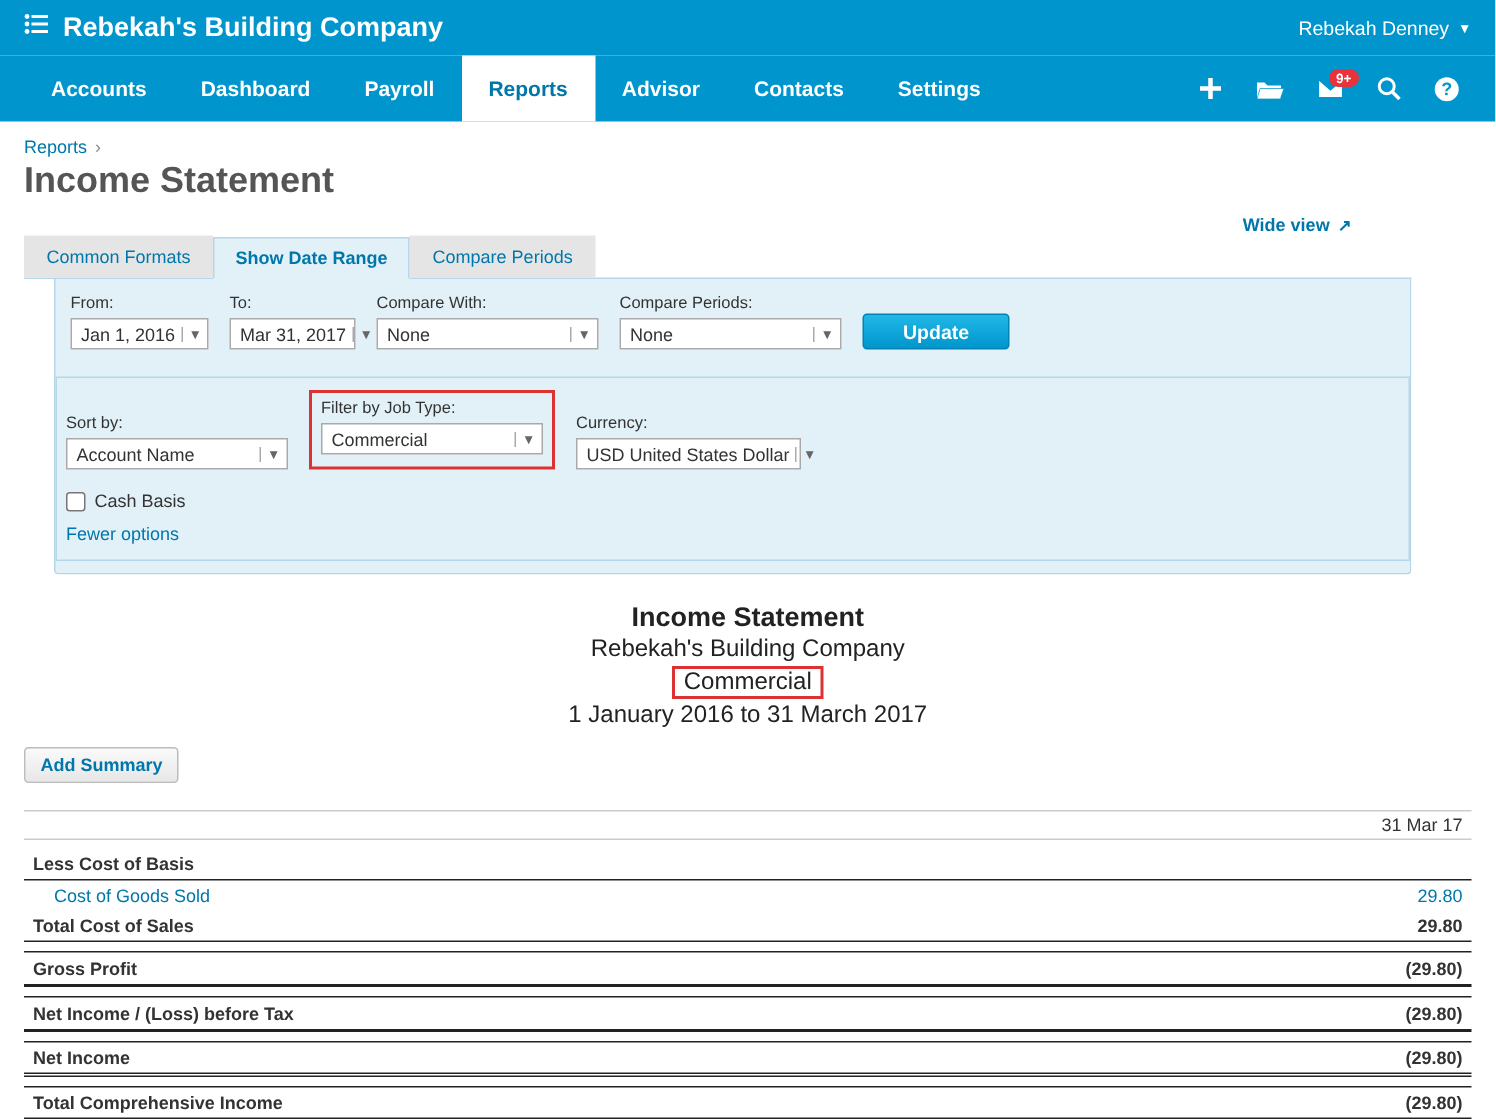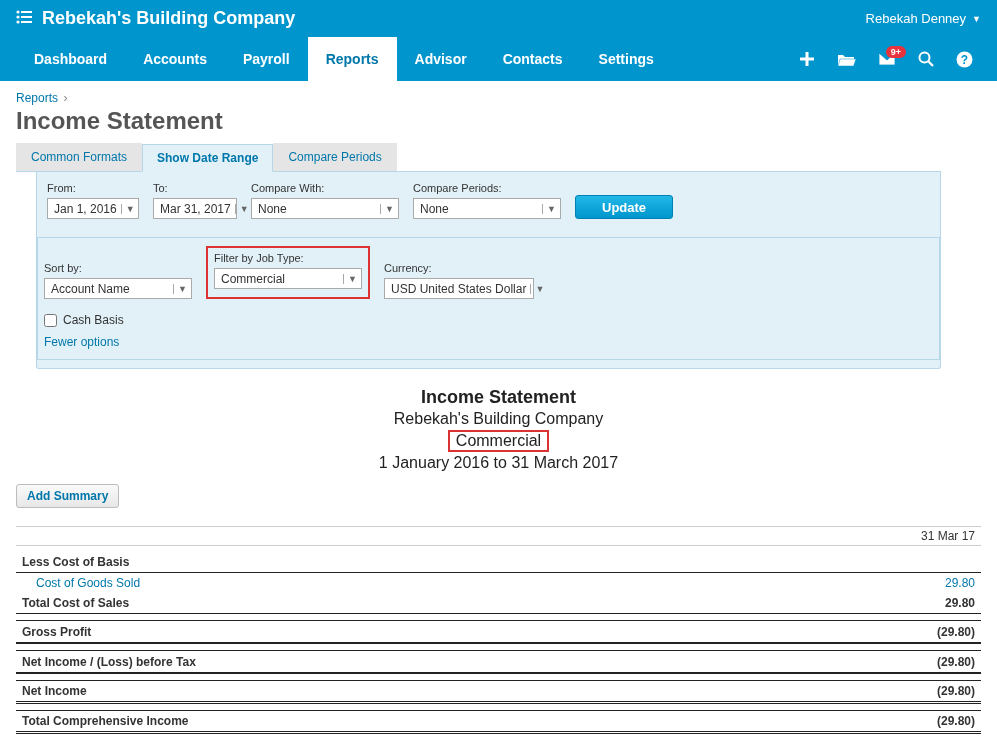--- a/index.html
+++ b/index.html
@@ -114,22 +114,22 @@
     <span class="company-name">Rebekah's Building Company</span>
   </div>
   <div class="user-section">
     <span>Rebekah Denney</span>
     <span class="user-arrow">▼</span>
   </div>
 </div>
 
 <div class="main-nav">
   <div class="nav-left">
+    <div class="nav-item">Accounts</div>
     <div class="nav-item">Dashboard</div>
-    <div class="nav-item">Accounts</div>
     <div class="nav-item">Payroll</div>
     <div class="nav-item active">Reports</div>
     <div class="nav-item">Advisor</div>
     <div class="nav-item">Contacts</div>
     <div class="nav-item">Settings</div>
   </div>
   <div class="nav-right">
     <span class="nav-icon">
       <svg width="16" height="16" viewBox="0 0 16 16">
           <rect x="6.5" y="1" width="3" height="14" fill="#fff"></rect>
@@ -164,20 +164,26 @@
 </div>
 
 <div class="content">
   <div class="breadcrumb">
     <span class="breadcrumb-link">Reports</span>
     <span class="breadcrumb-sep">›</span>
   </div>
   <div class="page-title">Income Statement</div>
 
   <div class="panel-wrap">
+    <div class="wide-view-row">
+      <span class="wide-view-link">
+        <span>Wide view</span>
+        <span class="arrow">↗</span>
+      </span>
+    </div>
 
     <div class="tabs-row">
       <div class="tab">Common Formats</div>
       <div class="tab active">Show Date Range</div>
       <div class="tab">Compare Periods</div>
     </div>
 
     <div class="filter-panel">
       <div class="filter-row">
         <div class="filter-group">

